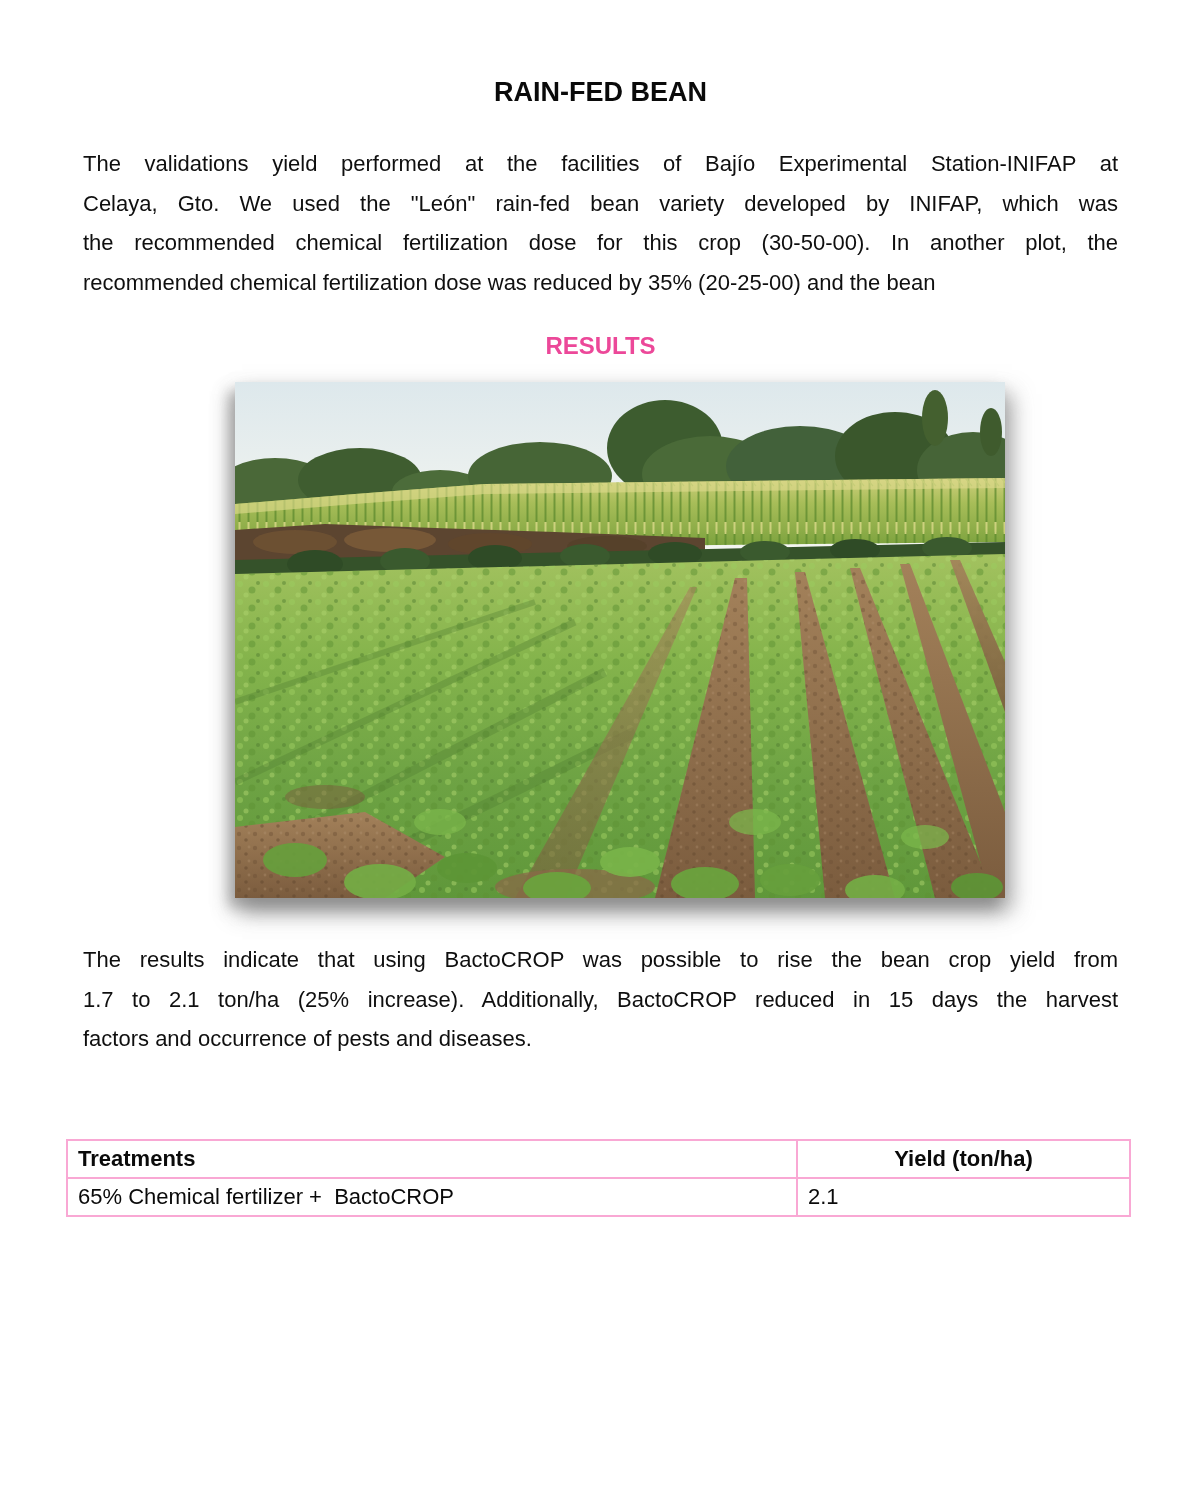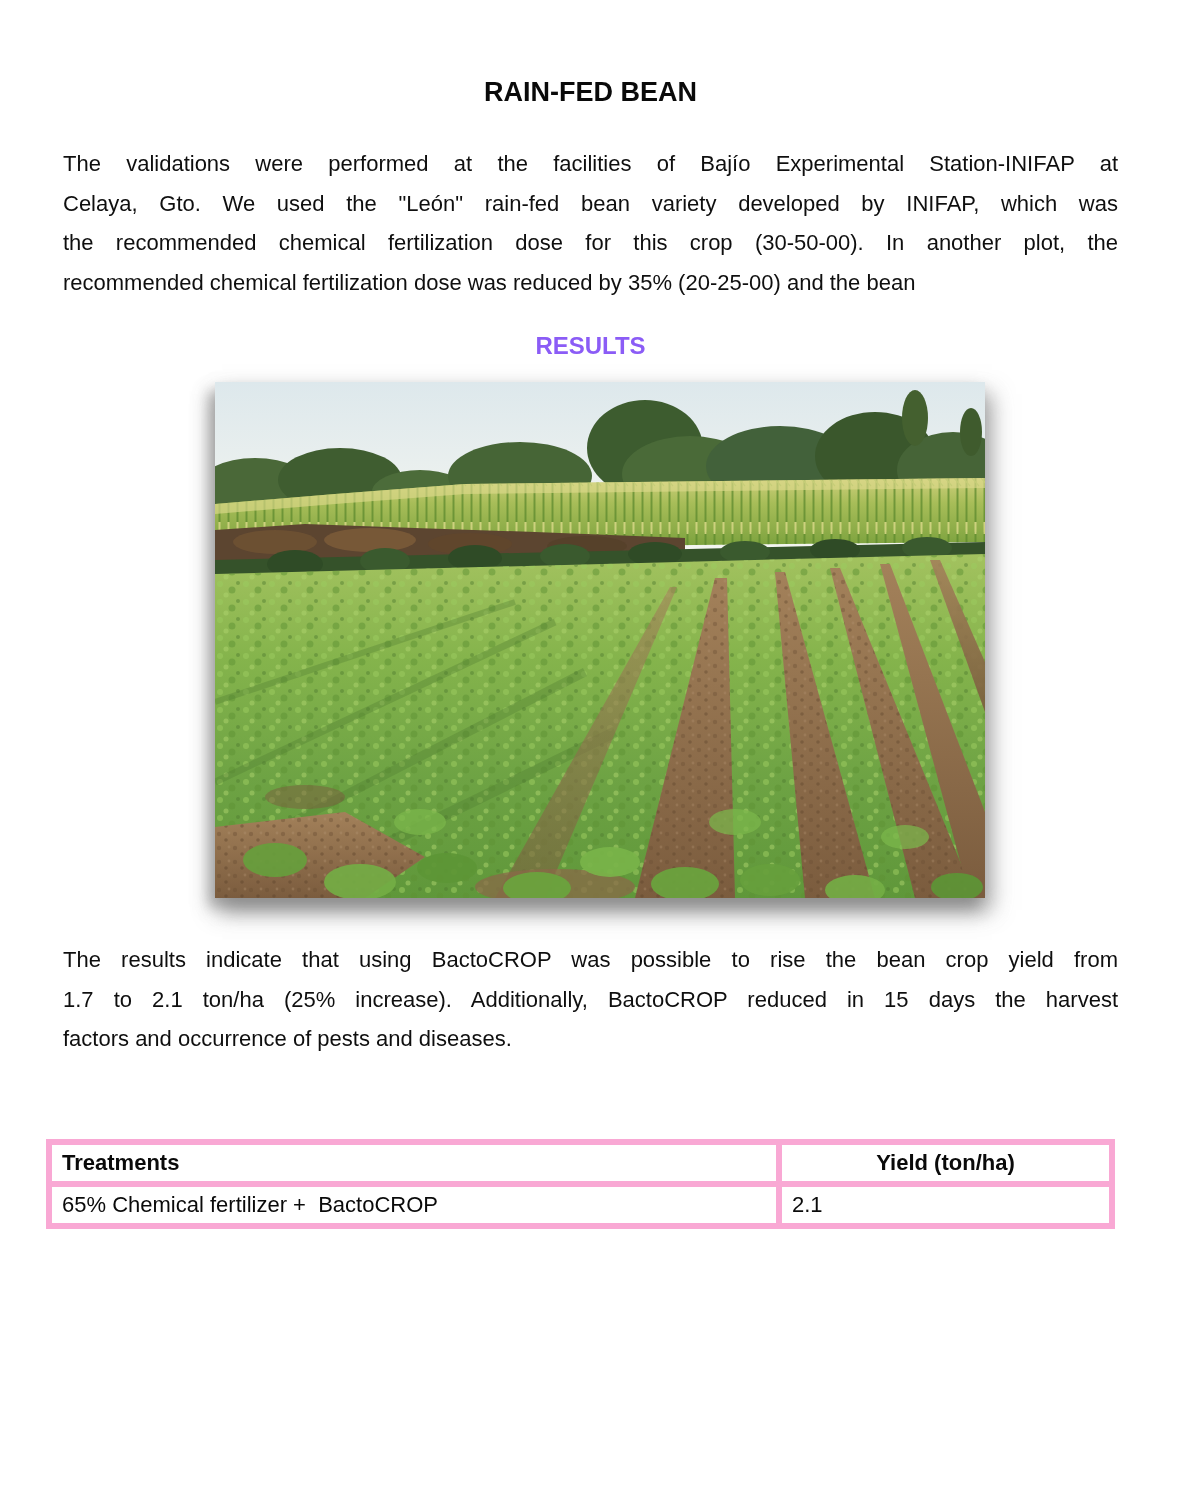--- a/index.html
+++ b/index.html
@@ -3,21 +3,21 @@
 <meta charset="utf-8">
 <style>
   html, body { margin: 0; padding: 0; }
   body {
     width: 1200px; height: 1499px;
     background: #ffffff;
     font-family: "Liberation Sans", sans-serif;
     color: #111111;
     overflow: hidden;
   }
-  .page { padding: 76px 82px 0 63px; }
+  .page { padding: 76px 82px 0 83px; }
 
   .doc-title {
     text-align: center;
     font-weight: bold;
     font-size: 27px;
     line-height: 32px;
     color: #0a0a0a;
   }
 
   .para {
@@ -33,21 +33,21 @@
     white-space: normal;
   }
   .para .line:last-of-type { text-align-last: left; }
 
   .results-heading {
     margin-top: 30px;
     text-align: center;
     font-weight: bold;
     font-size: 24px;
     line-height: 28px;
-    color: #8b5cf6;
+    color: #ec4899;
   }
 
   .photo-wrap {
     margin: 22px 0 0 152px;
     width: 770px;
     height: 516px;
     box-shadow: -7px 9px 13px rgba(120,120,120,0.50),
                  7px 12px 20px rgba(120,120,120,0.50),
                  0 14px 22px rgba(120,120,120,0.40);
     background: #e8eef0;
@@ -60,39 +60,39 @@
     border-collapse: collapse;
     margin: 80px 0 0 -17px;
     width: 1063px;
     table-layout: fixed;
     font-size: 22px;
     color: #0a0a0a;
   }
   table.results-table col.c1 { width: 730px; }
   table.results-table col.c2 { width: 333px; }
   table.results-table th, table.results-table td {
-    border: 6px solid #f9a8d4;
+    border: 2px solid #f9a8d4;
     padding: 2px 10px;
     height: 32px;
     white-space: pre-wrap;
   }
   table.results-table th { font-weight: bold; font-size: 22px; }
   th.treat-h, td.treat-c { text-align: left; }
   th.yield-h, td.yield-c { }
 </style>
 </head>
 <body>
 
 <div class="page">
 
   <div class="doc-title">RAIN-FED BEAN</div>
 
   <p class="para">
 
-      <span class="line">The validations were performed at the facilities of Bajío Experimental Station-INIFAP at</span>
+      <span class="line">The validations yield performed at the facilities of Bajío Experimental Station-INIFAP at</span>
 
       <span class="line">Celaya, Gto. We used the "León" rain-fed bean variety developed by INIFAP, which was</span>
 
 
       <span class="line">the recommended chemical fertilization dose for this crop (30-50-00). In another plot, the</span>
 
       <span class="line">recommended chemical fertilization dose was reduced by 35% (20-25-00) and the bean</span>
 
 
     </p>

